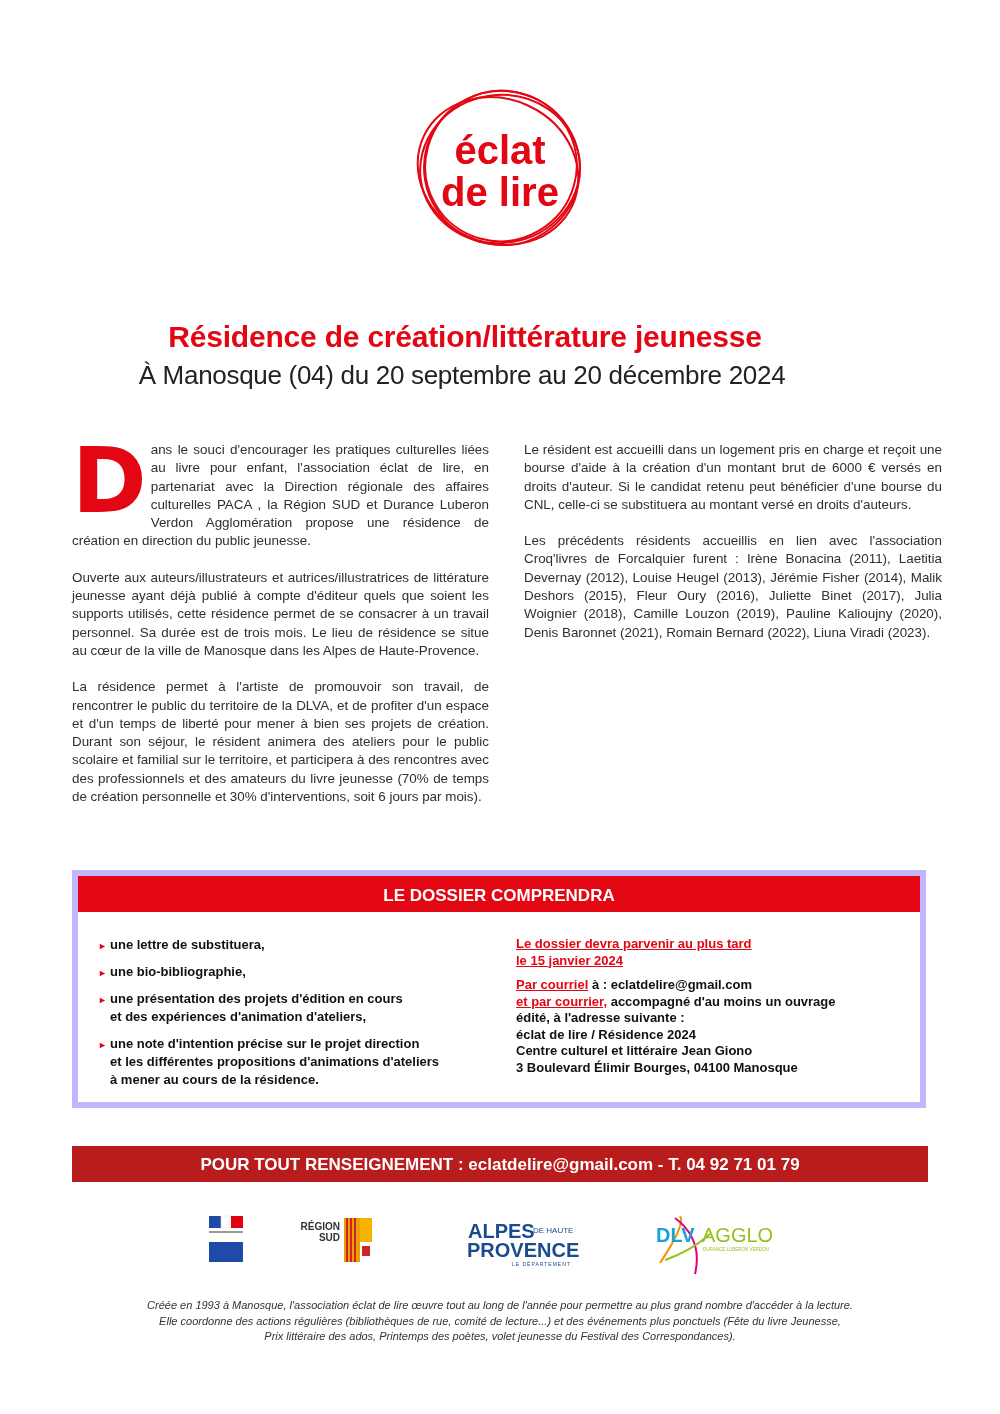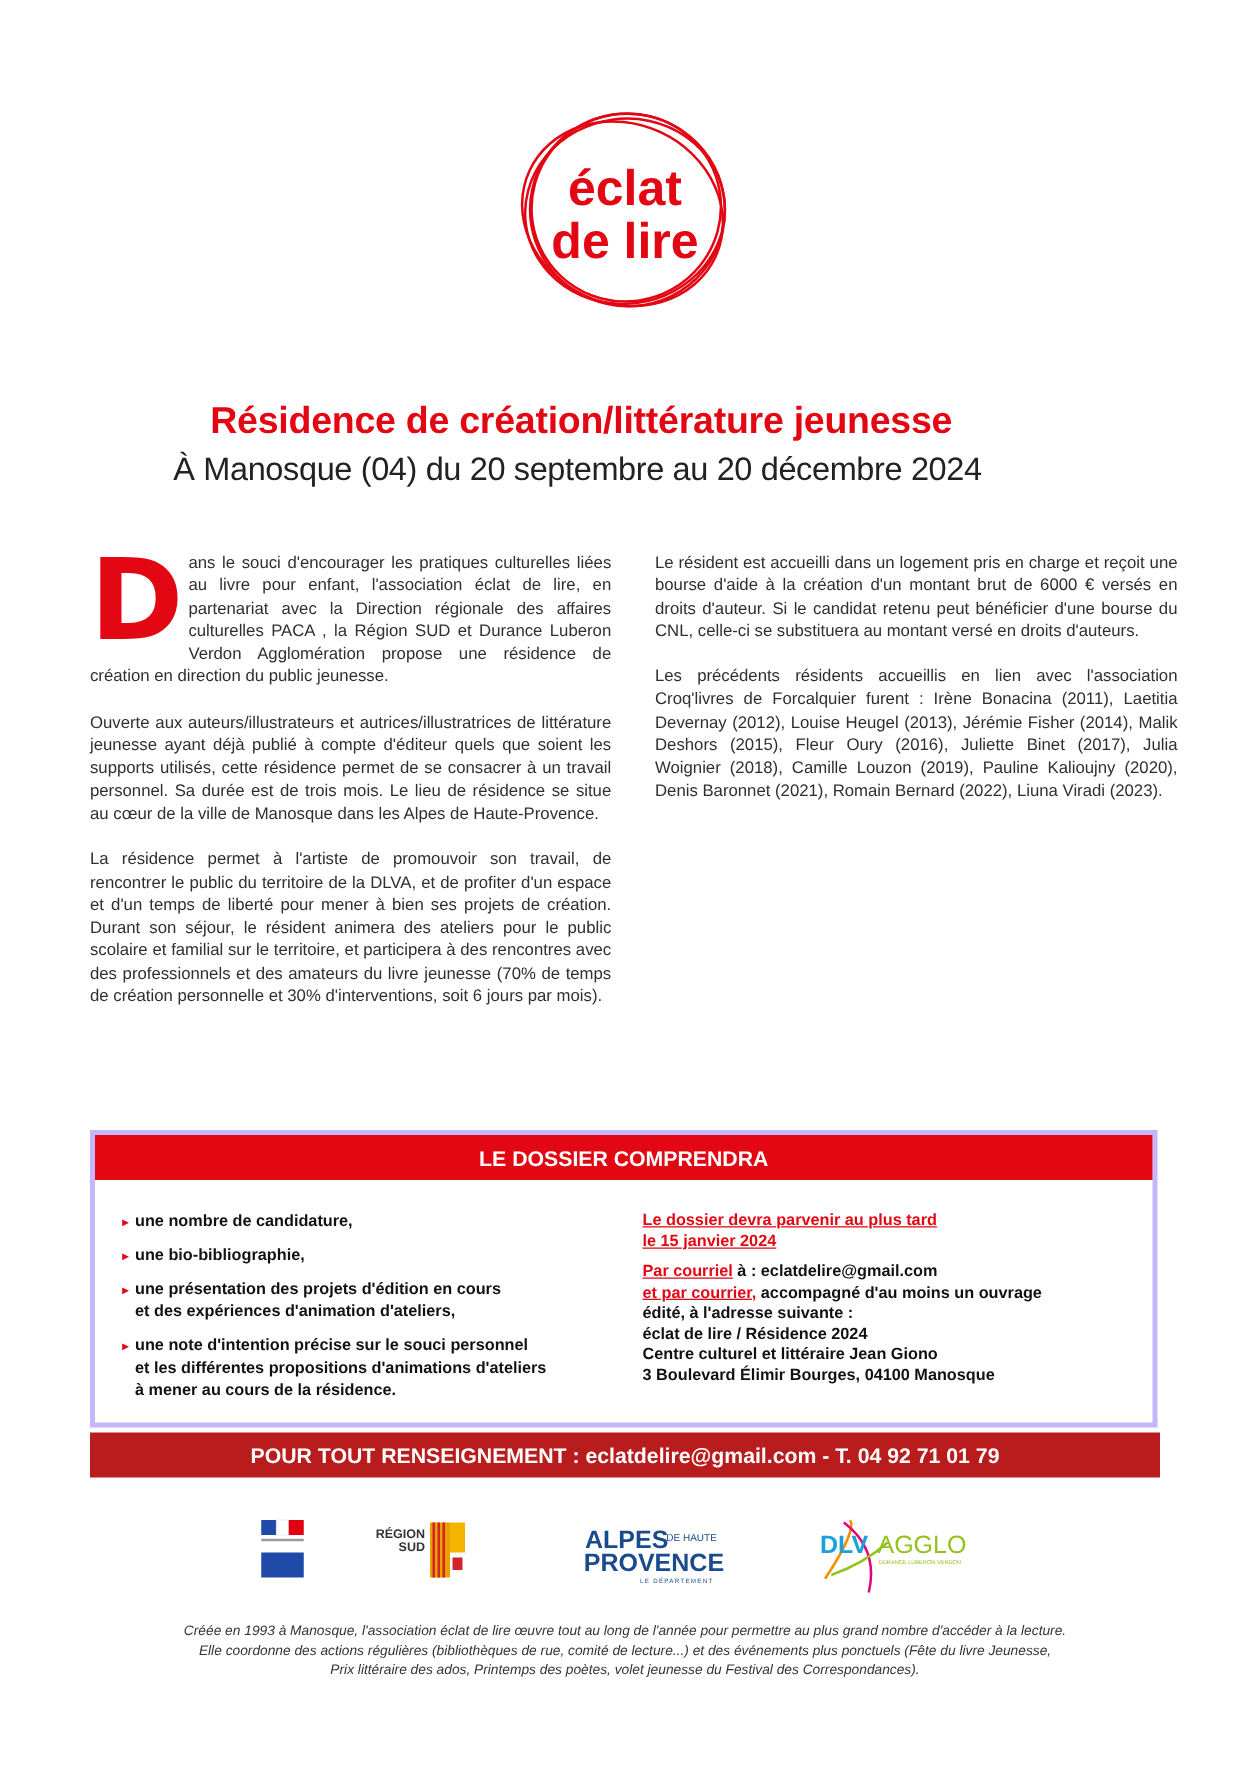--- a/index.html
+++ b/index.html
@@ -22,22 +22,22 @@
     .col { font-size: 13.4px; line-height: 18.3px; text-align: justify; color: #2f2f2f; }
     .col p { margin: 0 0 18px 0; }
     .col-left { left: 72px; top: 441px; width: 417px; }
     .col-right { left: 524px; top: 441px; width: 418px; }
     .dropcap {
       float: left; color: #e30613; font-weight: bold; font-size: 90px; line-height: 72px;
       height: 72px; margin: 4px 6px 0 0; font-family: "DejaVu Sans", sans-serif;
       letter-spacing: -2px;
     }
     .dossier {
-      left: 72px; top: 904px; width: 854px; height: 238px;
-      border: 4px solid #c4b5fd; box-sizing: border-box;
+      left: 72px; top: 870px; width: 854px; height: 238px;
+      border: 6px solid #c4b5fd; box-sizing: border-box;
     }
     .dossier-head {
       background: #e30613; color: #fff; font-weight: bold; font-size: 17px;
       text-align: center; height: 36px; line-height: 40px;
     }
     .dossier-list { position: absolute; left: 20px; top: 60px; width: 400px; font-weight: bold; font-size: 13px; color: #111; line-height: 18px; }
     .dossier-list .item { margin-bottom: 9px; position: relative; padding-left: 12px; }
     .dossier-list .arrow { position: absolute; left: 0; top: 1px; color: #e30613; font-size: 9px; }
     .dossier-info { position: absolute; left: 438px; top: 60px; width: 400px; font-weight: bold; font-size: 13px; color: #111; line-height: 16.5px; }
     .red-u { color: #e30613; text-decoration: underline; }
@@ -81,34 +81,34 @@
 <div class="abs col col-right">
   <p>Le résident est accueilli dans un logement pris en charge et reçoit une bourse d'aide à la création d'un montant brut de 6000 € versés en droits d'auteur. Si le candidat retenu peut bénéficier d'une bourse du CNL, celle-ci se substituera au montant versé en droits d'auteurs.</p>
   <p>Les précédents résidents accueillis en lien avec l'association Croq'livres de Forcalquier furent : Irène Bonacina (2011), Laetitia Devernay (2012), Louise Heugel (2013), Jérémie Fisher (2014), Malik Deshors (2015), Fleur Oury (2016), Juliette Binet (2017), Julia Woignier (2018), Camille Louzon (2019), Pauline Kalioujny (2020), Denis Baronnet (2021), Romain Bernard (2022), Liuna Viradi (2023).</p>
 </div>
 
 <div class="abs dossier">
   <div class="dossier-head">LE DOSSIER COMPRENDRA</div>
   <div class="dossier-list">
     <div class="item">
       <span class="arrow">►</span>
-      <div>une nombre de candidature,</div>
+      <div>une lettre de substituera,</div>
     </div>
     <div class="item">
       <span class="arrow">►</span>
       <div>une bio-bibliographie,</div>
     </div>
     <div class="item">
       <span class="arrow">►</span>
       <div>une présentation des projets d'édition en cours</div>
       <div>et des expériences d'animation d'ateliers,</div>
     </div>
     <div class="item">
       <span class="arrow">►</span>
-      <div>une note d'intention précise sur le souci personnel</div>
+      <div>une note d'intention précise sur le projet direction</div>
       <div>et les différentes propositions d'animations d'ateliers</div>
       <div>à mener au cours de la résidence.</div>
     </div>
   </div>
   <div class="dossier-info">
     <div class="red-u">Le dossier devra parvenir au plus tard</div>
     <div class="red-u">le 15 janvier 2024</div>
     <div class="gap"></div>
     <div><span class="red-u">Par courriel</span><span> à : eclatdelire@gmail.com</span></div>
     <div><span class="red-u">et par courrier,</span><span> accompagné d'au moins un ouvrage</span></div>

